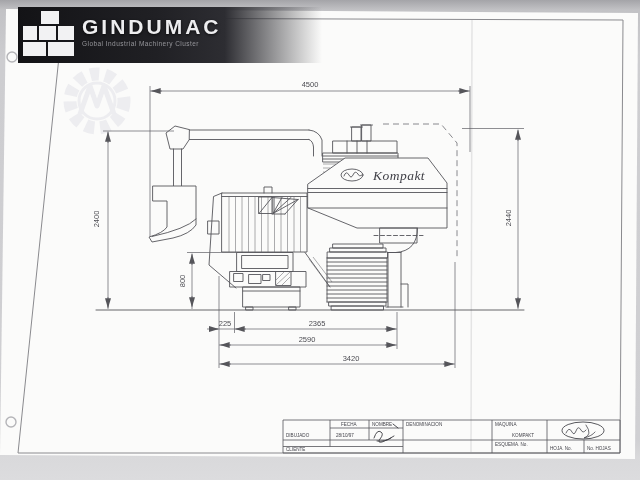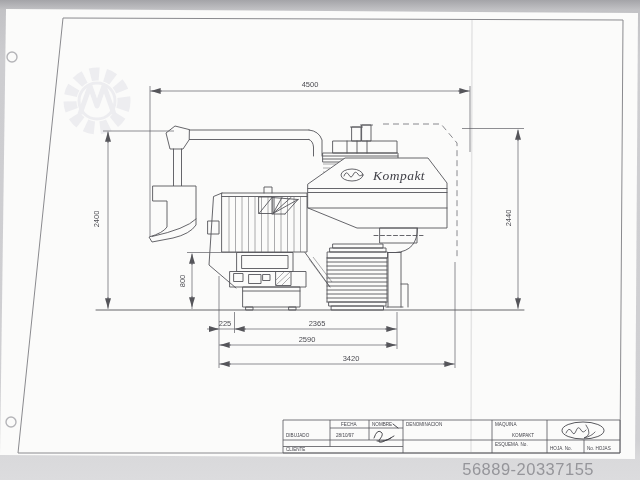--- a/index.html
+++ b/index.html
@@ -184,16 +184,29 @@
       <text class="tbtx" x="512" y="437" font-size="5.2">KOMPAKT</text>
       <text class="tbtx" x="495" y="445.5">ESQUEMA. No.</text>
       <text class="tbtx" x="550" y="449.8">HOJA. No.</text>
       <text class="tbtx" x="587" y="449.8">No. HOJAS</text>
       <path d="M374,438 q3,-9 7,-6 q3,2 -1,7 q-3,4 2,3 q6,-2 12,-6 M377,441 q8,1 14,-3 M393,424 l5,4" stroke="#3a3a40" stroke-width=".9" fill="none" stroke-linecap="round"></path>
       <ellipse cx="583" cy="430.5" rx="21" ry="8.5" fill="none" stroke="#45454b" stroke-width=".9"></ellipse>
       <path d="M566,433 q3,-7 6,-1 q2,4 4,-1 q2,-6 5,-1 q2,4 5,0 M586,425 q7,10 -2,13 q8,-2 11,-6" stroke="#45454b" stroke-width=".8" fill="none" stroke-linecap="round"></path>
     </g>
   </svg>
 
-
-  <div class="idbar">56889-20337155</div>
+  <div class="banner">
+    <div class="brick-icon">
+      <div class="b-tab"></div>
+        <div class="b-m1"></div>
+        <div class="b-m2"></div>
+        <div class="b-m3"></div>
+      <div class="b-b1"></div>
+        <div class="b-b2"></div>
+    </div>
+    <div class="banner-text">
+      <div class="logo-text">GINDUMAC</div>
+      <div class="tagline">Global Industrial Machinery Cluster</div>
+    </div>
+  </div>
+
 
 </div>
 
 </body></html>

